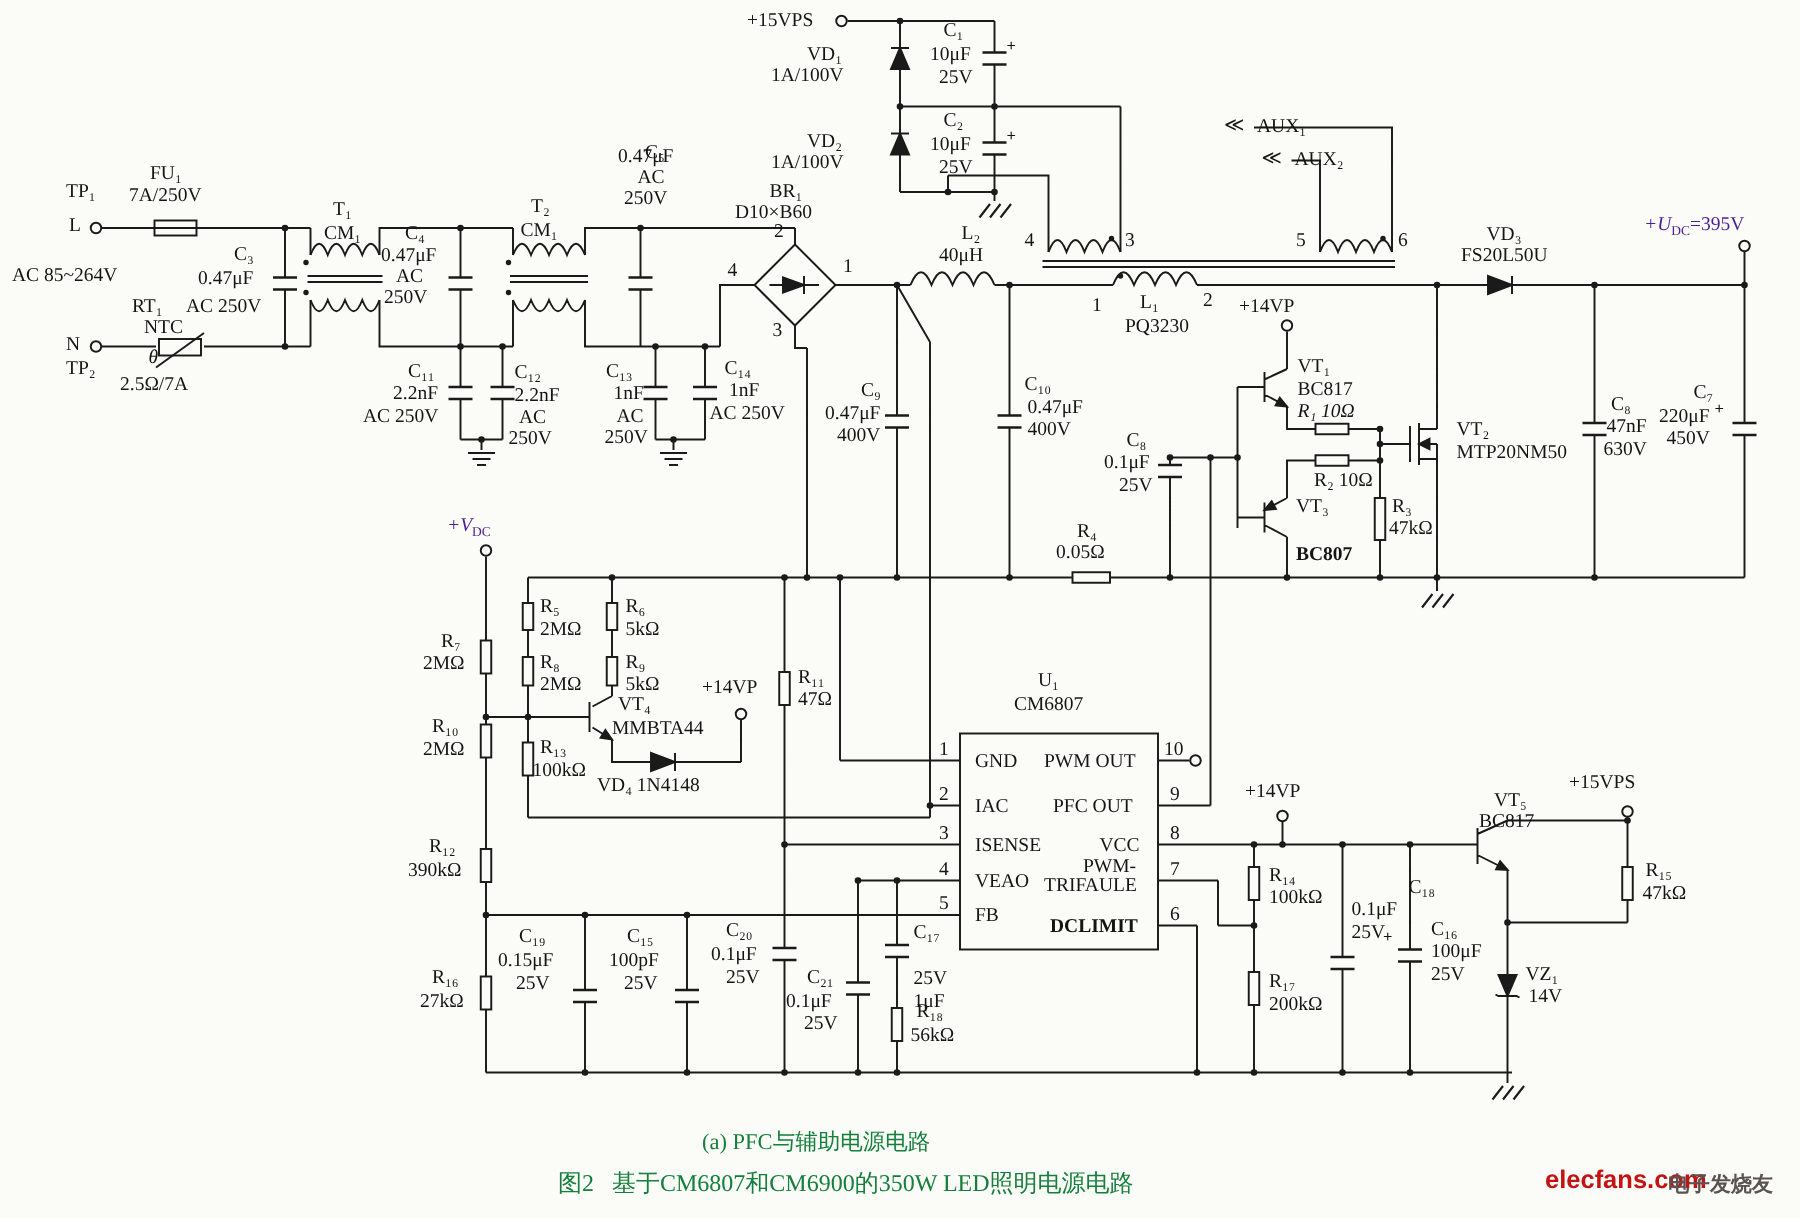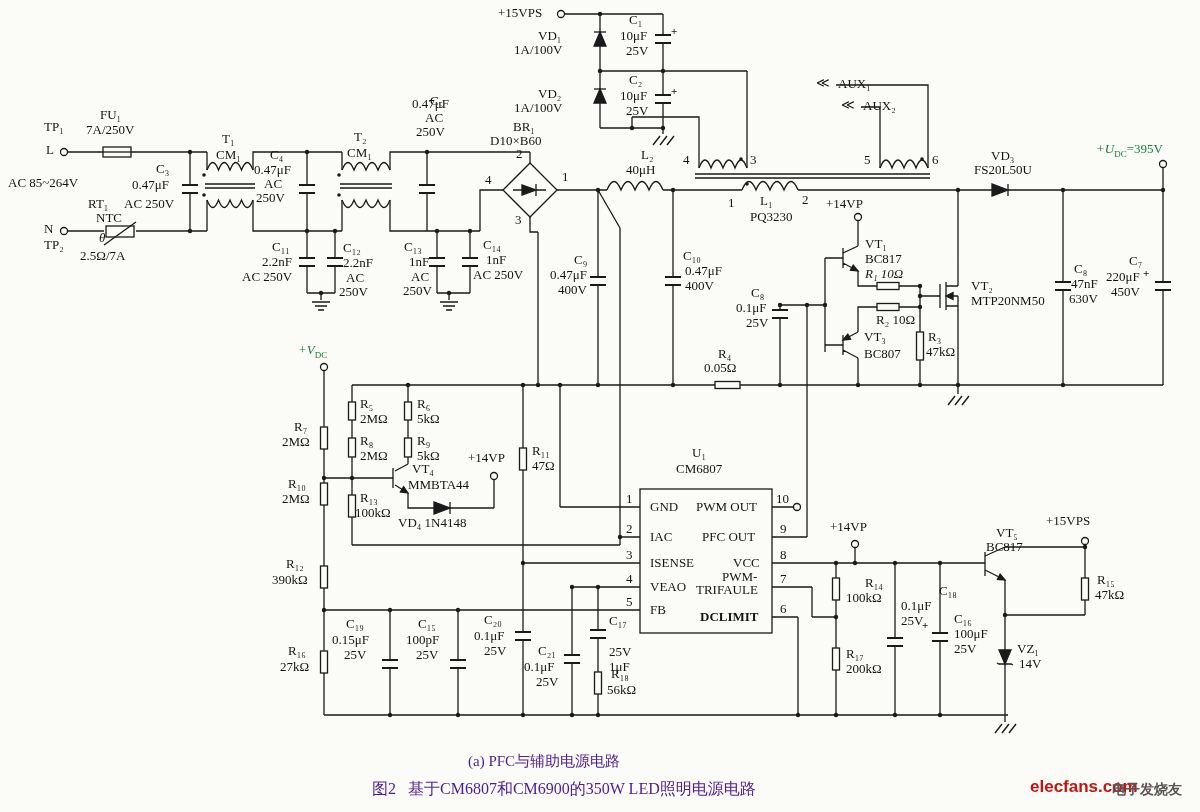--- a/index.html
+++ b/index.html
@@ -4,24 +4,24 @@
 <style>
   html,body{margin:0;padding:0;background:#e8e8e4;}
   #page{position:relative;width:1200px;height:812px;background:#fbfbf7;overflow:hidden;
         font-family:"Liberation Serif","DejaVu Serif",serif;}
   #schematic-svg{position:absolute;left:0;top:0;}
   #labels .lb{position:absolute;font:13px "Liberation Serif","DejaVu Serif",serif;
               color:#141414;white-space:pre;line-height:1.05;}
   #labels .lb.s{font-size:11px;font-weight:bold;}
   #labels .lb.pn{font-size:13px;}
   #labels .lb.i{font-style:italic;}
-  .special-lb{position:absolute;font:13px "Liberation Serif","DejaVu Serif",serif;color:#15803d;white-space:pre;}
+  .special-lb{position:absolute;font:13px "Liberation Serif","DejaVu Serif",serif;color:#4c1d95;white-space:pre;}
   .special-lb i{font-family:inherit;}
   .special-lb sub{font-size:9px;}
-  .caption{position:absolute;color:#4c1d95;white-space:pre;}
+  .caption{position:absolute;color:#15803d;white-space:pre;}
   #caption-a{left:468px;top:752px;font-size:15px;}
   #caption-fig{left:372px;top:779px;font-size:16px;}
   #footer-logo{left:1030px;top:777px;font:bold 17px "Liberation Sans","DejaVu Sans",sans-serif;color:#c51212;}
   #footer-cn{left:1112px;top:781px;font:bold 14px "Liberation Serif","DejaVu Serif",serif;color:#5a5352;}
 </style>
 </head>
 <body>
 
 <div id="page">
 
@@ -327,21 +327,21 @@
       <span class="lb" style="left: 685px; top: 279px;">400V</span>
       <span class="lb" style="left: 826px; top: 197px;">+14VP</span>
       <span class="lb" style="left: 865px; top: 237px;">VT₁</span>
       <span class="lb" style="left: 865px; top: 252px;">BC817</span>
       <span class="lb" style="left: 865px; top: 267px; font-style: italic;">R₁ 10Ω</span>
       <span class="lb" style="left: 751px; top: 286px;">C₈</span>
       <span class="lb" style="left: 736px; top: 301px;">0.1μF</span>
       <span class="lb" style="left: 746px; top: 316px;">25V</span>
       <span class="lb" style="left: 876px; top: 313px;">R₂ 10Ω</span>
       <span class="lb" style="left: 864px; top: 330px;">VT₃</span>
-      <span class="lb" style="left: 864px; top: 347px;">BC807</span>
+      <span class="lb" style="left: 864px; top: 362px; font-weight: bold;">BC807</span>
       <span class="lb" style="left: 928px; top: 330px;">R₃</span>
       <span class="lb" style="left: 926px; top: 345px;">47kΩ</span>
       <span class="lb" style="left: 971px; top: 279px;">VT₂</span>
       <span class="lb" style="left: 971px; top: 294px;">MTP20NM50</span>
       <span class="lb" style="left: 718px; top: 347px;">R₄</span>
       <span class="lb" style="left: 704px; top: 361px;">0.05Ω</span>
       <span class="lb" style="left: 1074px; top: 262px;">C₈</span>
       <span class="lb" style="left: 1071px; top: 277px;">47nF</span>
       <span class="lb" style="left: 1069px; top: 292px;">630V</span>
       <span class="lb" style="left: 1129px; top: 254px;">C₇</span>
@@ -406,21 +406,21 @@
       <span class="lb" style="left: 650px; top: 556px;">ISENSE</span>
       <span class="lb" style="left: 650px; top: 580px;">VEAO</span>
       <span class="lb" style="left: 650px; top: 603px;">FB</span>
       <span class="lb" style="left: 696px; top: 500px;">PWM OUT</span>
       <span class="lb" style="left: 702px; top: 530px;">PFC OUT</span>
       <span class="lb" style="left: 733px; top: 556px;">VCC</span>
       <span class="lb" style="left: 722px; top: 570px;">PWM-</span>
       <span class="lb" style="left: 696px; top: 583px; text-align: center;">TRIFAULE</span>
       <span class="lb" style="left: 700px; top: 610px; font-weight: bold;">DCLIMIT</span>
       <span class="lb" style="left: 830px; top: 520px;">+14VP</span>
-      <span class="lb" style="left: 846px; top: 576px; margin-left: 19px;">R₁₄</span>
+      <span class="lb" style="left: 846px; top: 576px;">R₁₄</span>
       <span class="lb" style="left: 846px; top: 591px;">100kΩ</span>
       <span class="lb" style="left: 846px; top: 647px;">R₁₇</span>
       <span class="lb" style="left: 846px; top: 662px;">200kΩ</span>
       <span class="lb" style="left: 895px; top: 584px; margin-left: 44px;">C₁₈</span>
       <span class="lb" style="left: 901px; top: 599px;">0.1μF</span>
       <span class="lb" style="left: 901px; top: 614px;">25V</span>
       <span class="lb" style="left: 954px; top: 612px;">C₁₆</span>
       <span class="lb" style="left: 954px; top: 627px;">100μF</span>
       <span class="lb" style="left: 954px; top: 642px;">25V</span>
       <span class="lb s" style="left: 922px; top: 620px;">+</span>

